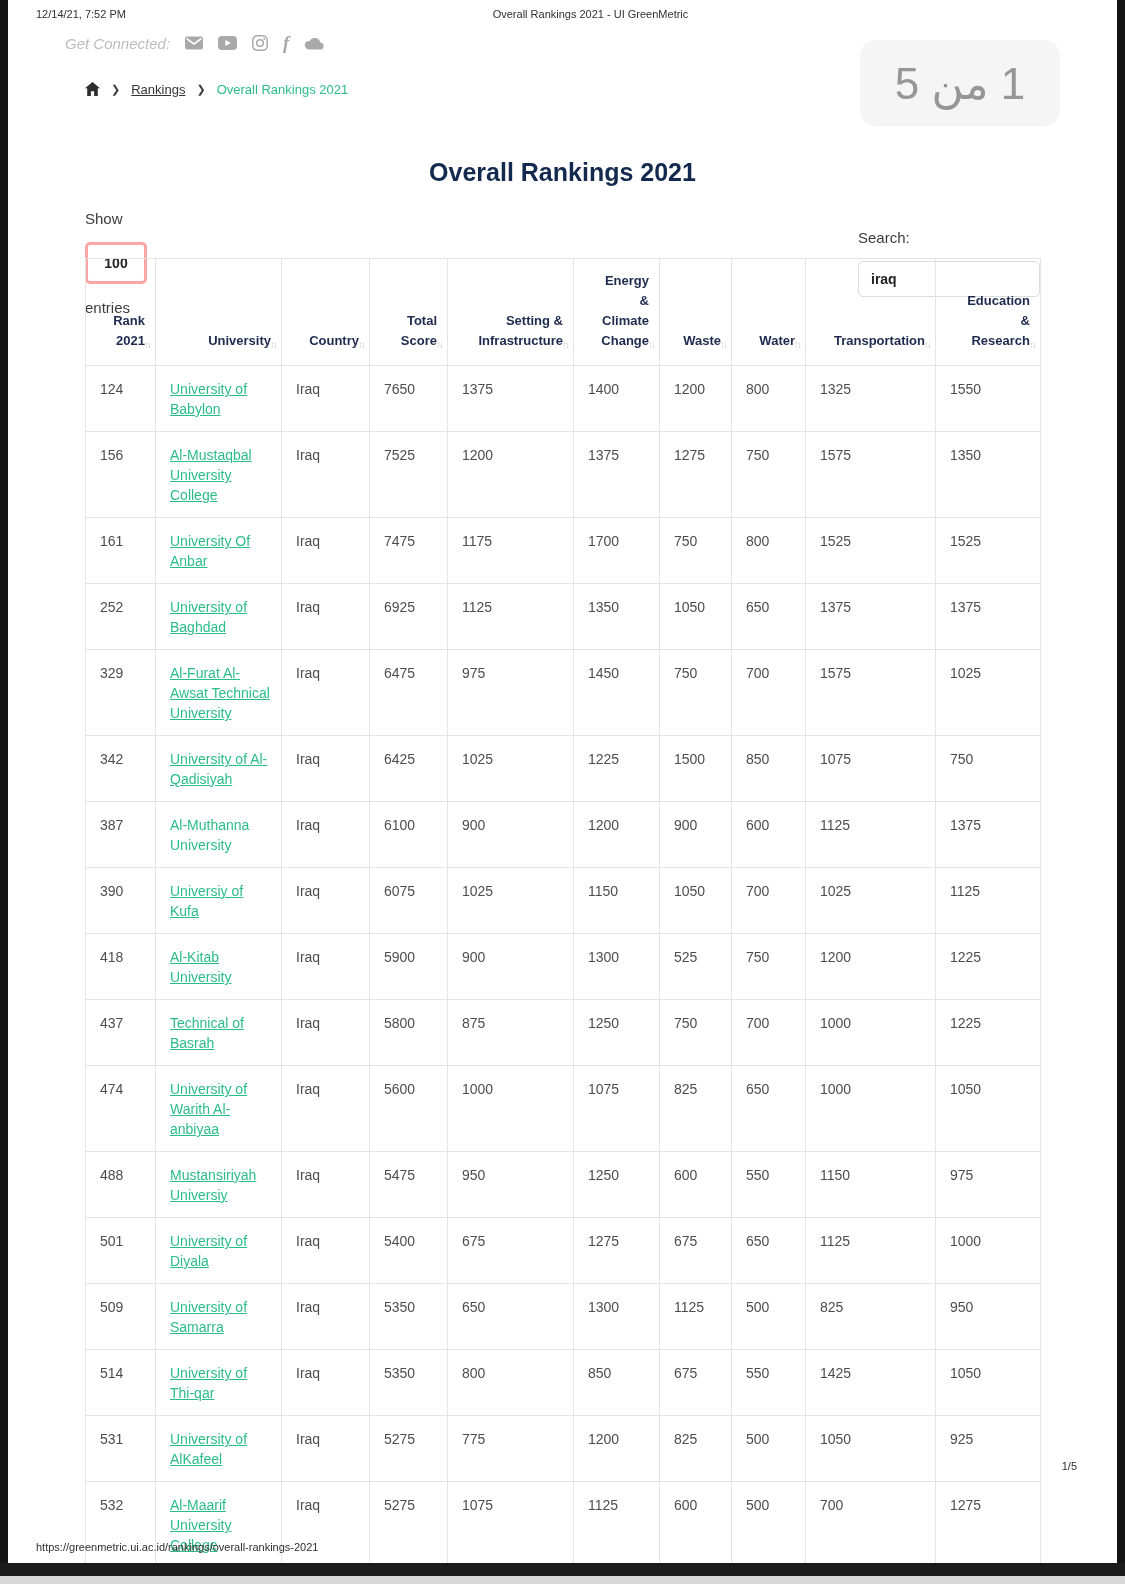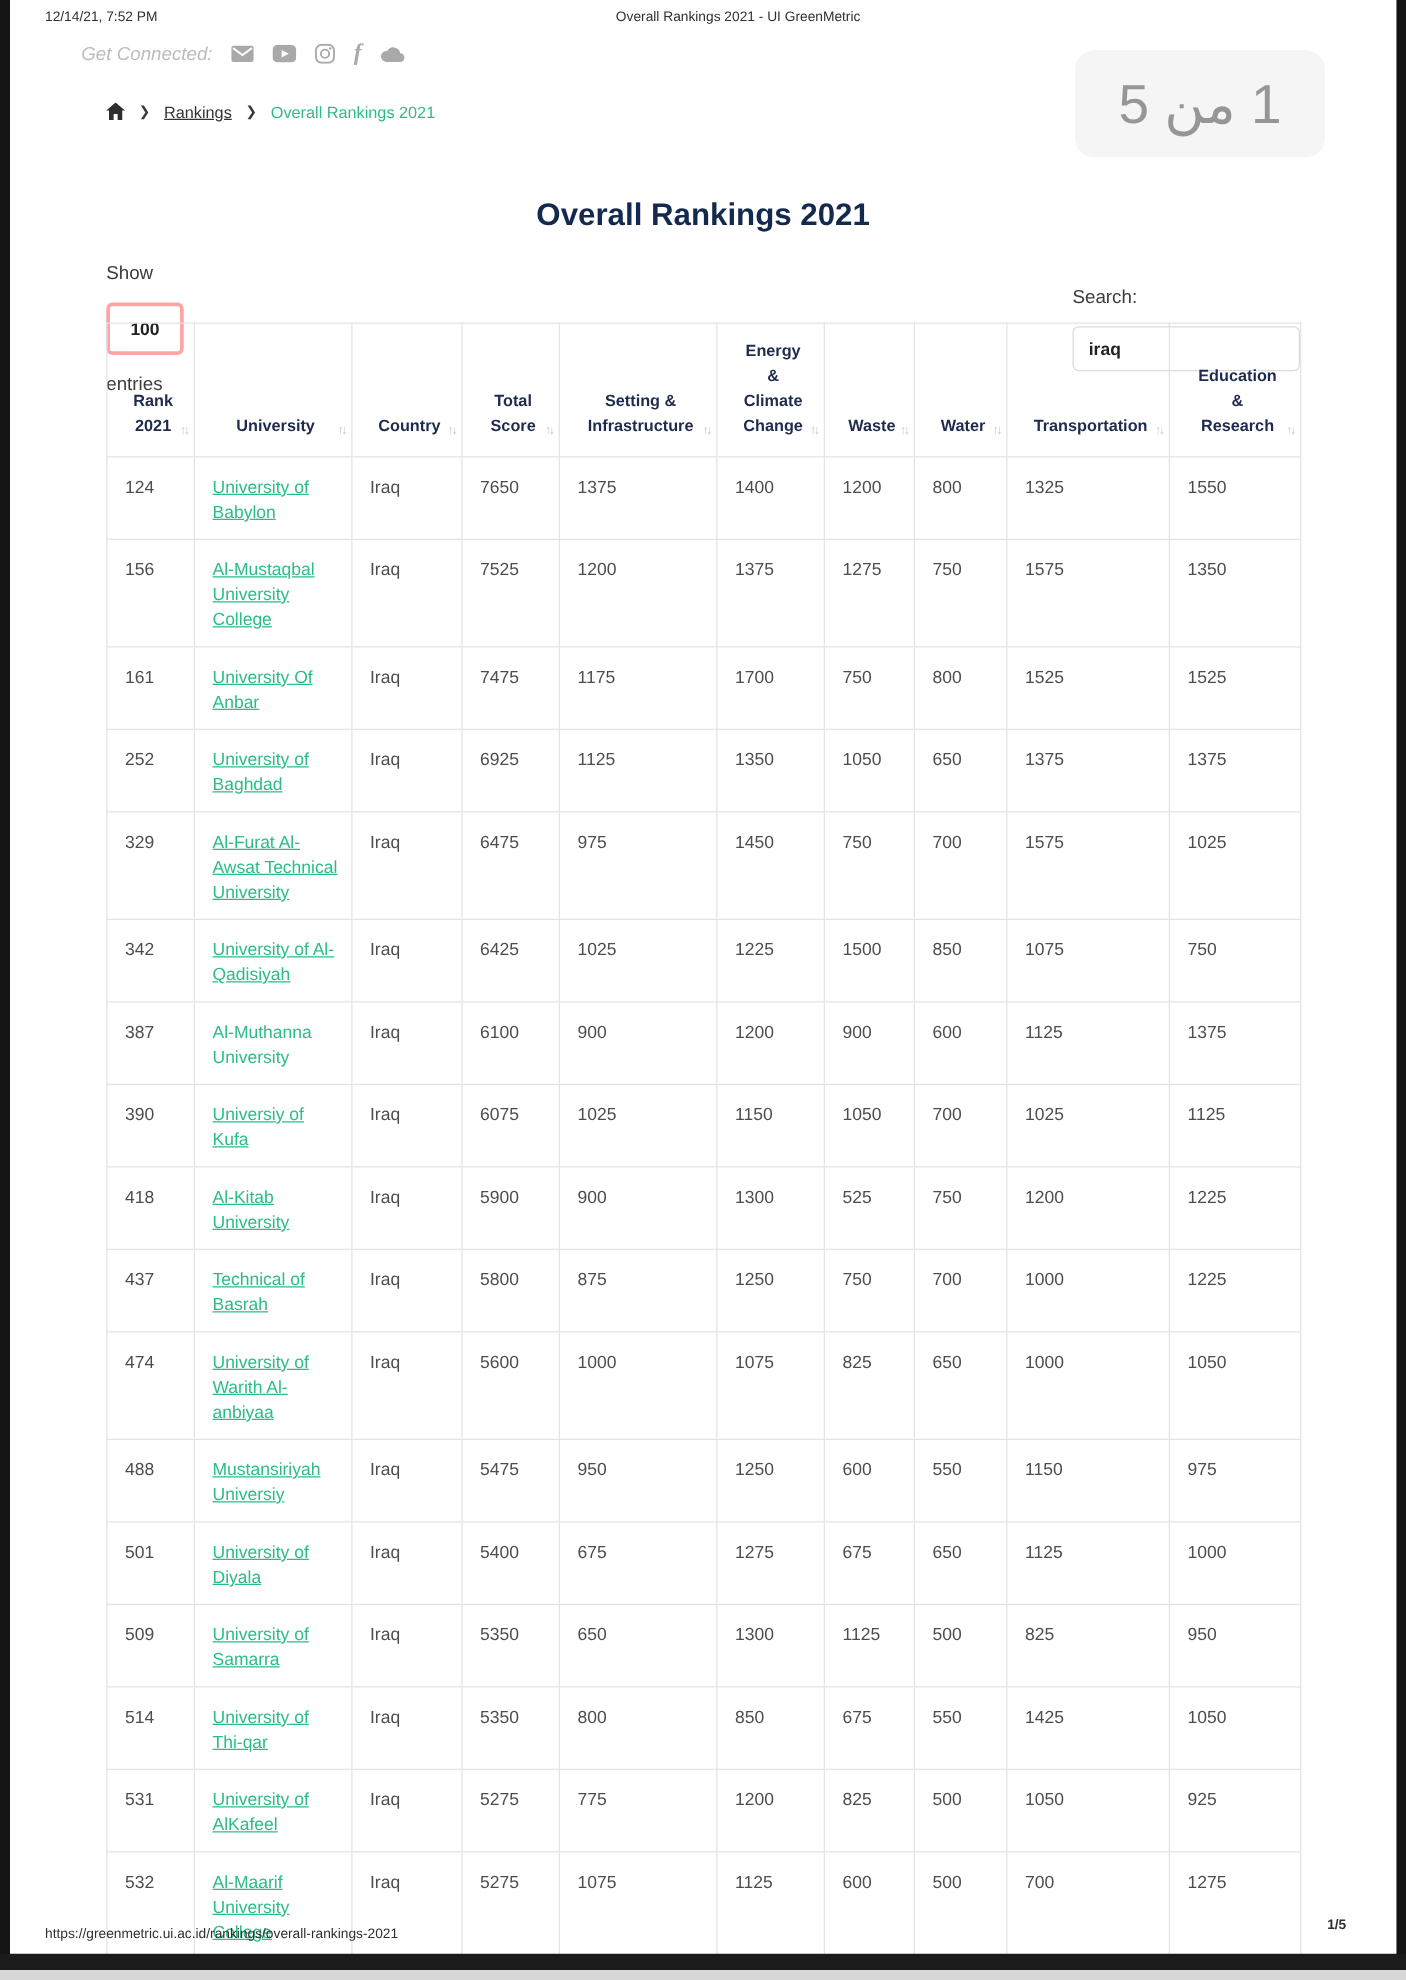--- a/index.html
+++ b/index.html
@@ -32,33 +32,33 @@
 
   .controls{position:absolute;left:77px;top:210px;width:955px;display:flex;justify-content:space-between;align-items:center;}
   .ctl-group{display:flex;align-items:flex-start;gap:15px;font-size:15px;color:#3c3c3c;flex-direction:column;}
   .entries-input{width:52px;height:34px;border:3px solid #fca5a5;border-radius:5px;text-align:center;
     font-weight:bold;font-size:14px;color:#222;font-family:inherit;}
   .search-input{width:156px;height:34px;border:1px solid #dcdcdc;border-radius:5px;padding:0 12px;
     font-weight:bold;font-size:14px;color:#222;font-family:inherit;}
 
   table.rankings{position:absolute;left:77px;top:258px;width:955px;border-collapse:collapse;table-layout:fixed;}
   .rankings th,.rankings td{border:1px solid #e4e4e4;}
-  .rankings th{vertical-align:bottom;text-align:center;padding:12px 10px 14px 14px;font-size:13px;color:#1e2b4f;position:relative;margin-top:32px;}
+  .rankings th{vertical-align:bottom;text-align:right;padding:12px 10px 14px 14px;font-size:13px;color:#1e2b4f;position:relative;margin-top:32px;}
   .th-label{white-space:pre-line;line-height:20px;font-weight:bold;}
   .sort{position:absolute;right:5px;bottom:15px;font-size:10px;color:#c9c9c9;letter-spacing:-2px;}
   .rankings td{vertical-align:top;padding:13px 10px 12px 14px;font-size:14px;color:#4d4d4d;line-height:20px;}
   .uni-link{color:#2bbd87;text-decoration:underline;cursor:pointer;}
   .uni-link.no-underline{text-decoration:none;}
 
   col.c-rank{width:70px;}col.c-university{width:126px;}col.c-country{width:88px;}col.c-total{width:78px;}
   col.c-setting{width:126px;}col.c-energy{width:86px;}col.c-waste{width:72px;}col.c-water{width:74px;}
   col.c-transport{width:130px;}col.c-education{width:105px;}
 
   .footer-url{position:absolute;left:28px;top:1541px;font-size:11px;color:#303030;}
-  .footer-page{position:absolute;right:40px;top:1534px;font-size:11px;color:#303030;font-weight:bold;}
+  .footer-page{position:absolute;right:40px;top:1460px;font-size:11px;color:#303030;}
 
   .bottom-black{position:absolute;left:0;top:1563px;width:1125px;height:13px;background:#1b1b1b;}
   .bottom-gray{position:absolute;left:0;top:1576px;width:1125px;height:8px;background:#d7d7d7;}
 </style>
 </head>
 <body>
 
 <div class="edge edge-left"></div>
 <div class="edge edge-right"></div>
 

